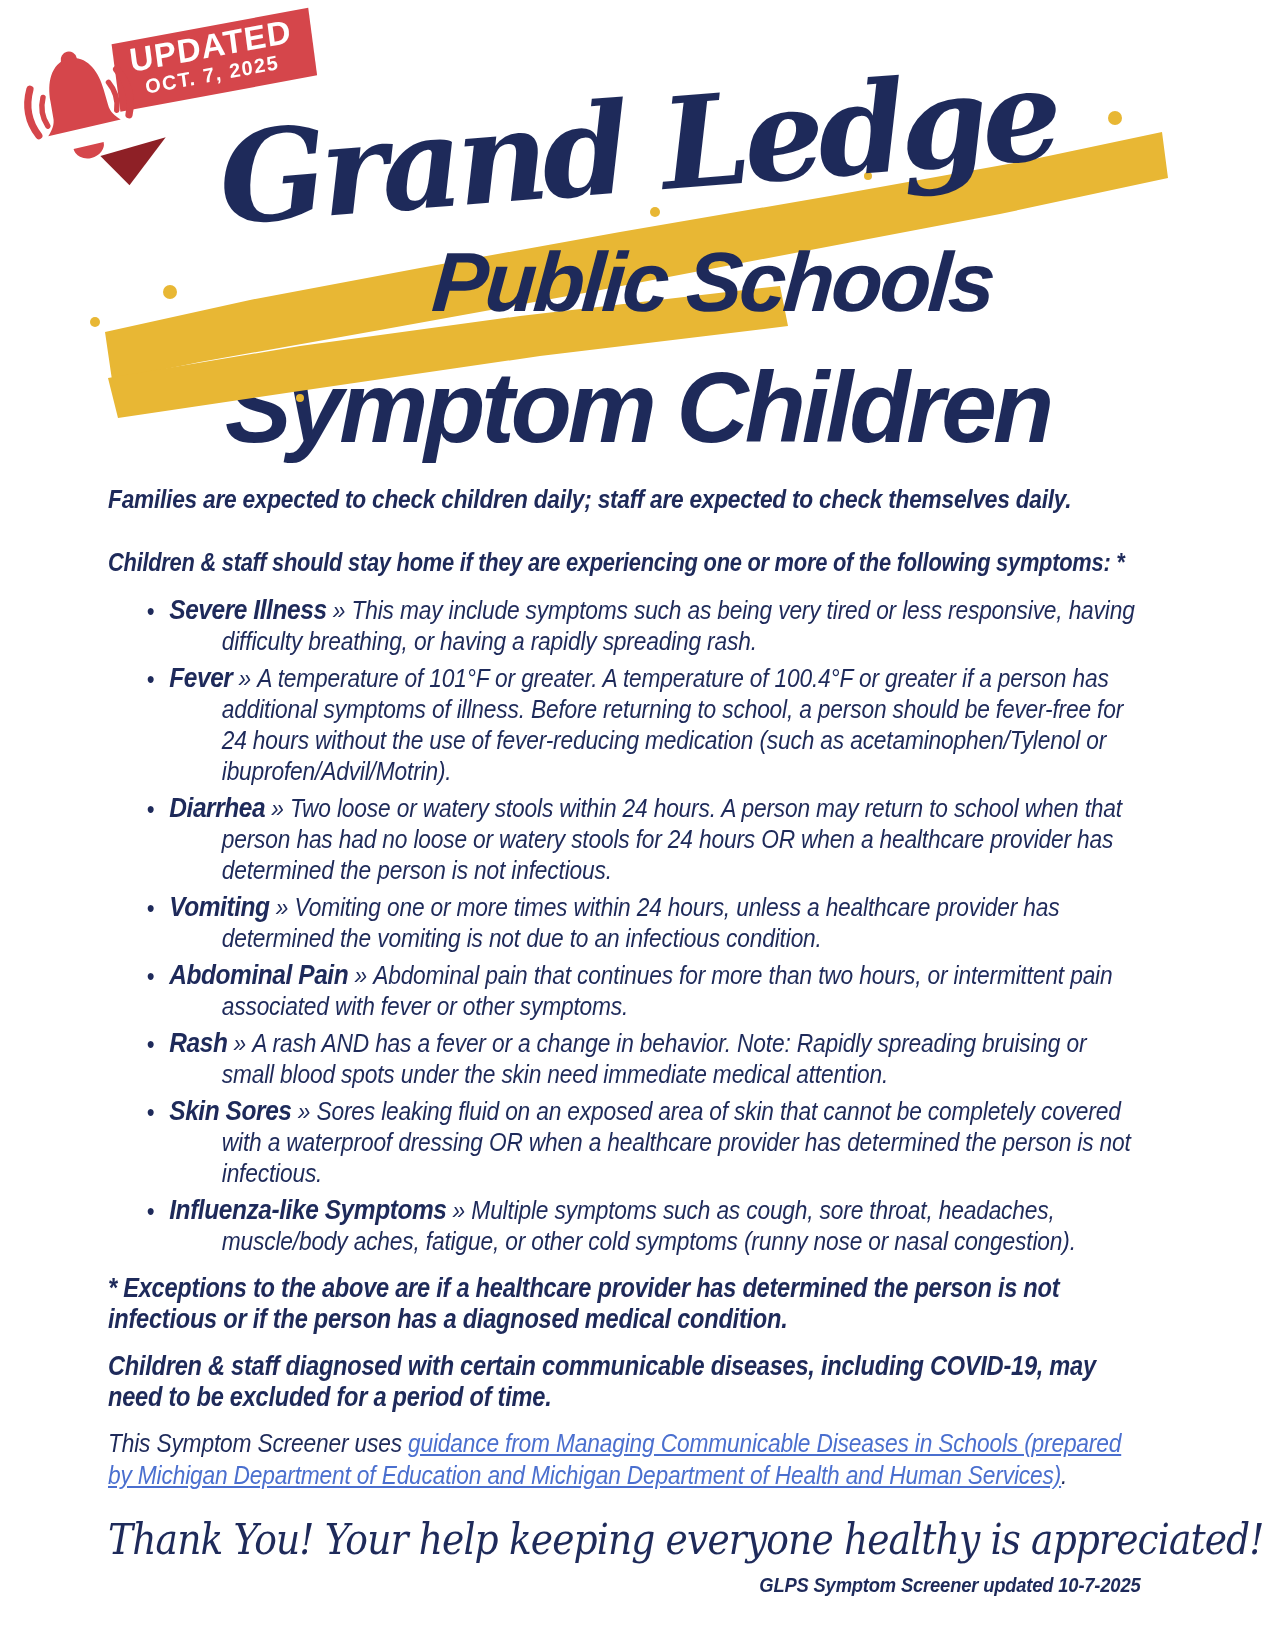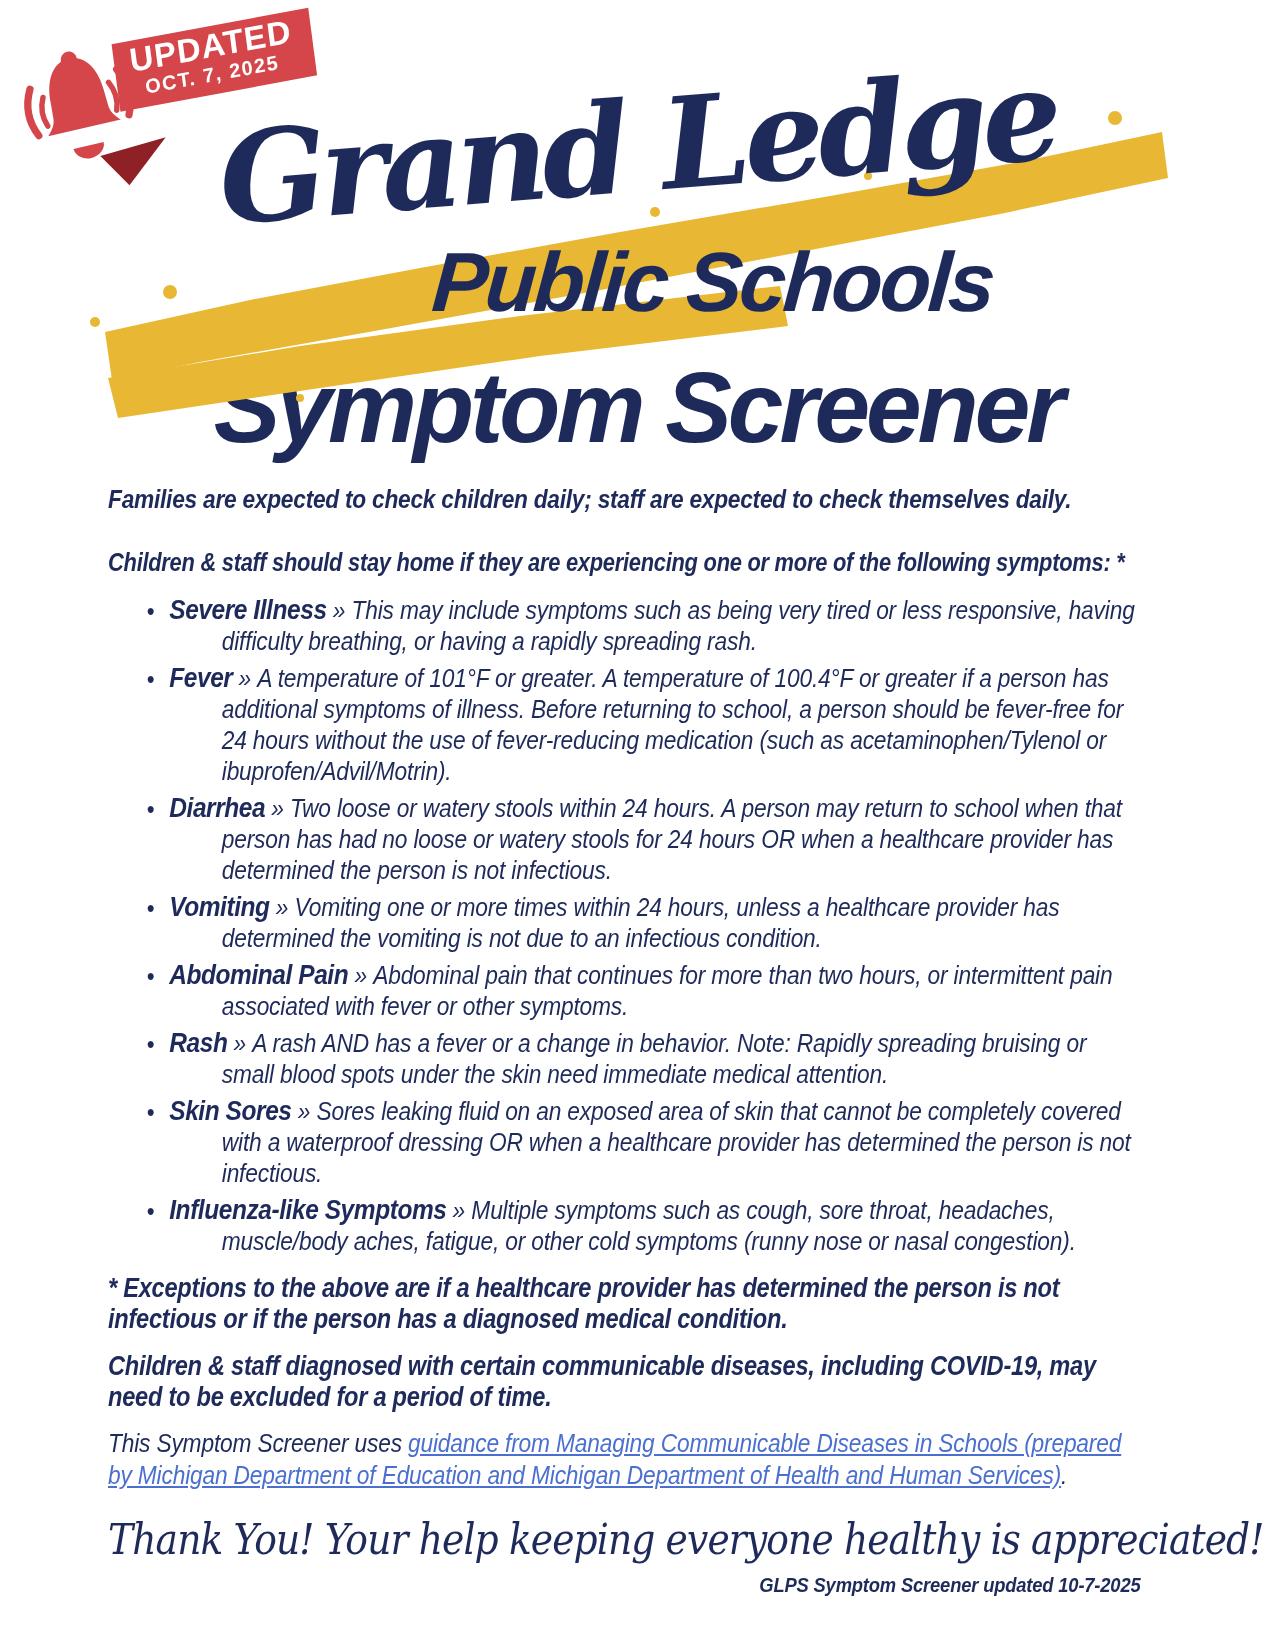--- a/index.html
+++ b/index.html
@@ -127,21 +127,21 @@
         <g fill="none" stroke="currentColor" stroke-linecap="round">
           <path d="M16 42 Q2 68 14 94" stroke-width="8"></path>
           <path d="M114 42 Q128 68 116 94" stroke-width="8"></path>
           <path d="M28 54 Q20 70 26 86" stroke-width="6"></path>
           <path d="M102 54 Q110 70 104 86" stroke-width="6"></path>
         </g>
       </svg>
     </div>
   </div>
 
-  <h1 class="title">Symptom Screener</h1>
+  <h1 class="title">Symptom Children</h1>
 
   <div class="content">
 
     <p class="intro">Families are expected to check children daily; staff are expected to check themselves daily.</p>
 
     <p class="list-header">Children &amp; staff should stay home if they are experiencing one or more of the following symptoms: *</p>
 
     <ul class="symptoms" id="symptom-list">
   <li>
     <span class="term">Severe Illness</span><span class="sep">»</span><span class="desc">This may include symptoms such as being very tired or less responsive, having difficulty breathing, or having a rapidly spreading rash.</span>

